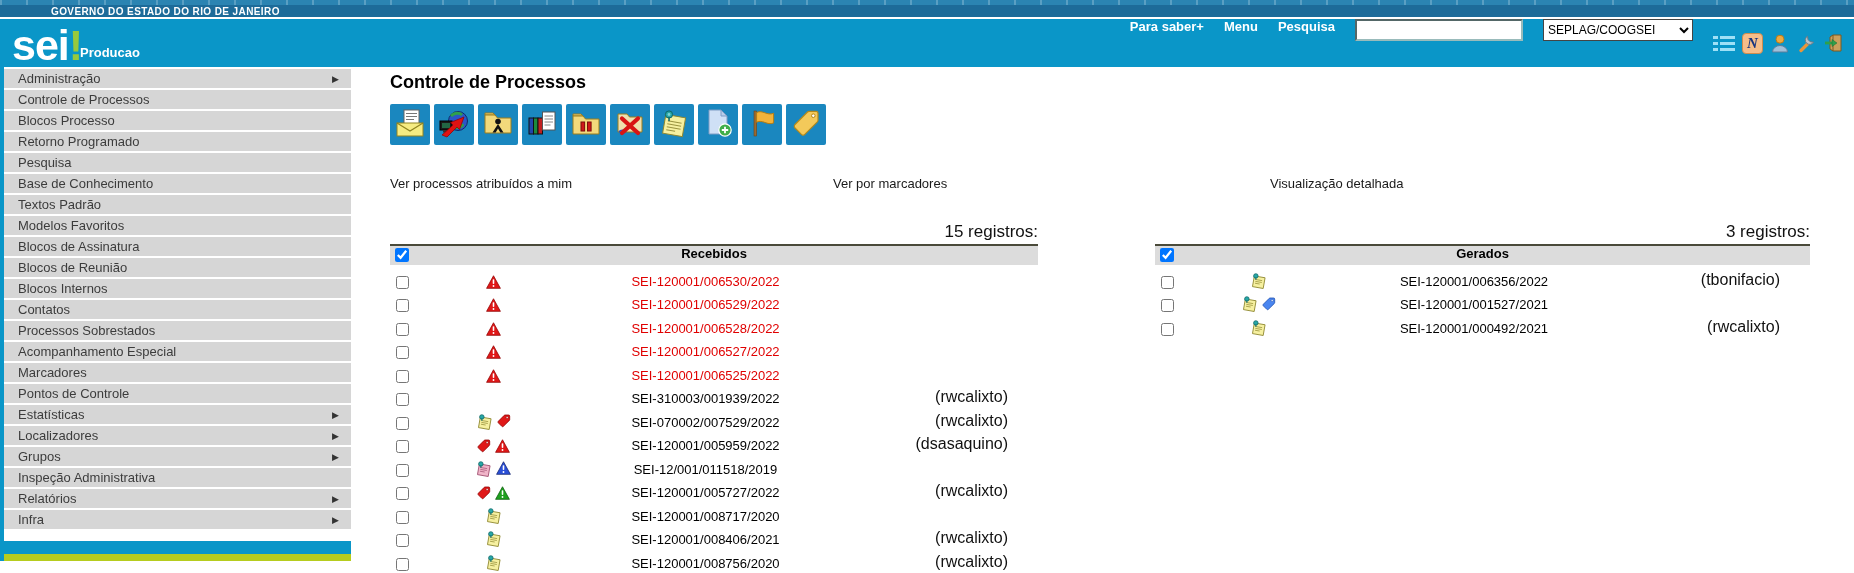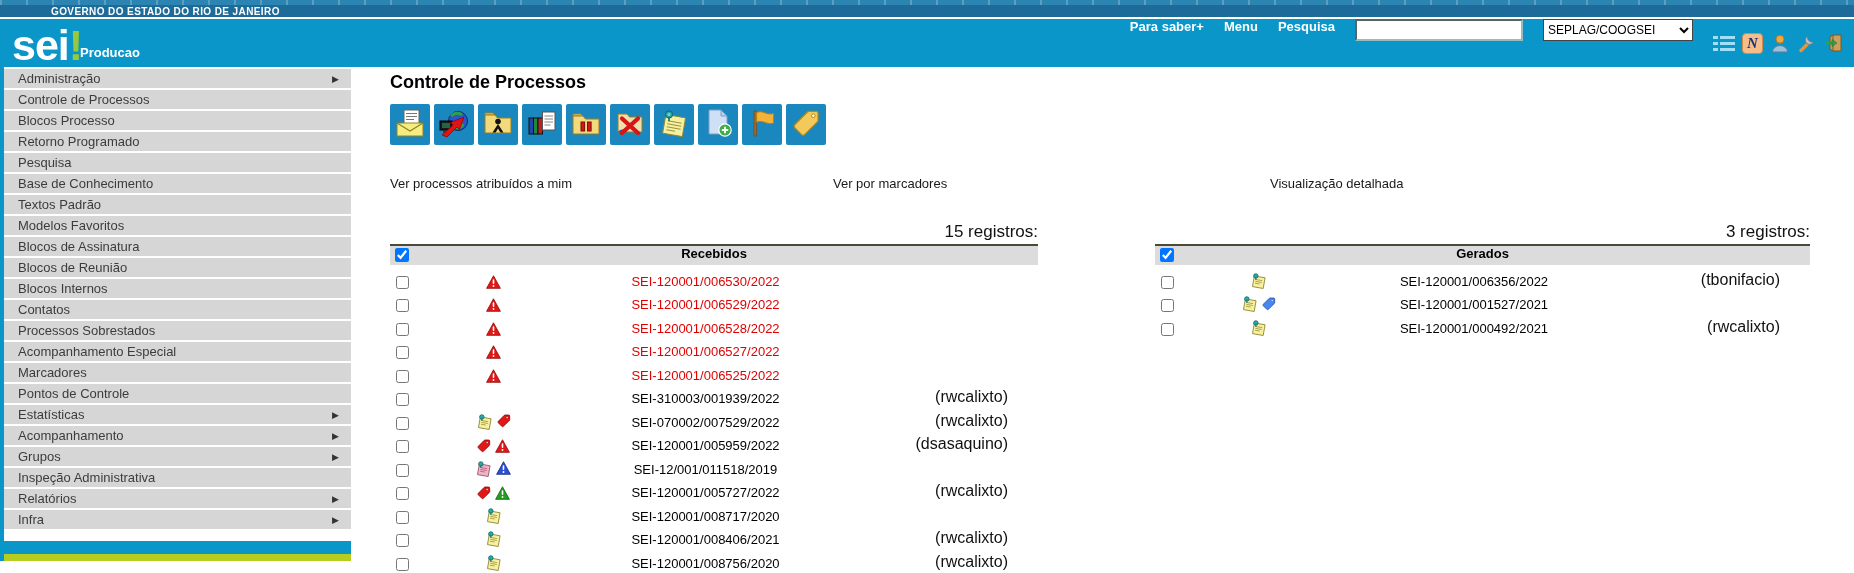--- a/index.html
+++ b/index.html
@@ -168,21 +168,21 @@
         <span>Marcadores</span>
       </div>
       <div class="menu-item">
         <span>Pontos de Controle</span>
       </div>
       <div class="menu-item">
         <span>Estatísticas</span>
         <span class="arrow">▶</span>
       </div>
       <div class="menu-item">
-        <span>Acompanhamento</span>
+        <span>Localizadores</span>
         <span class="arrow">▶</span>
       </div>
       <div class="menu-item">
         <span>Grupos</span>
         <span class="arrow">▶</span>
       </div>
       <div class="menu-item">
         <span>Inspeção Administrativa</span>
       </div>
       <div class="menu-item">

